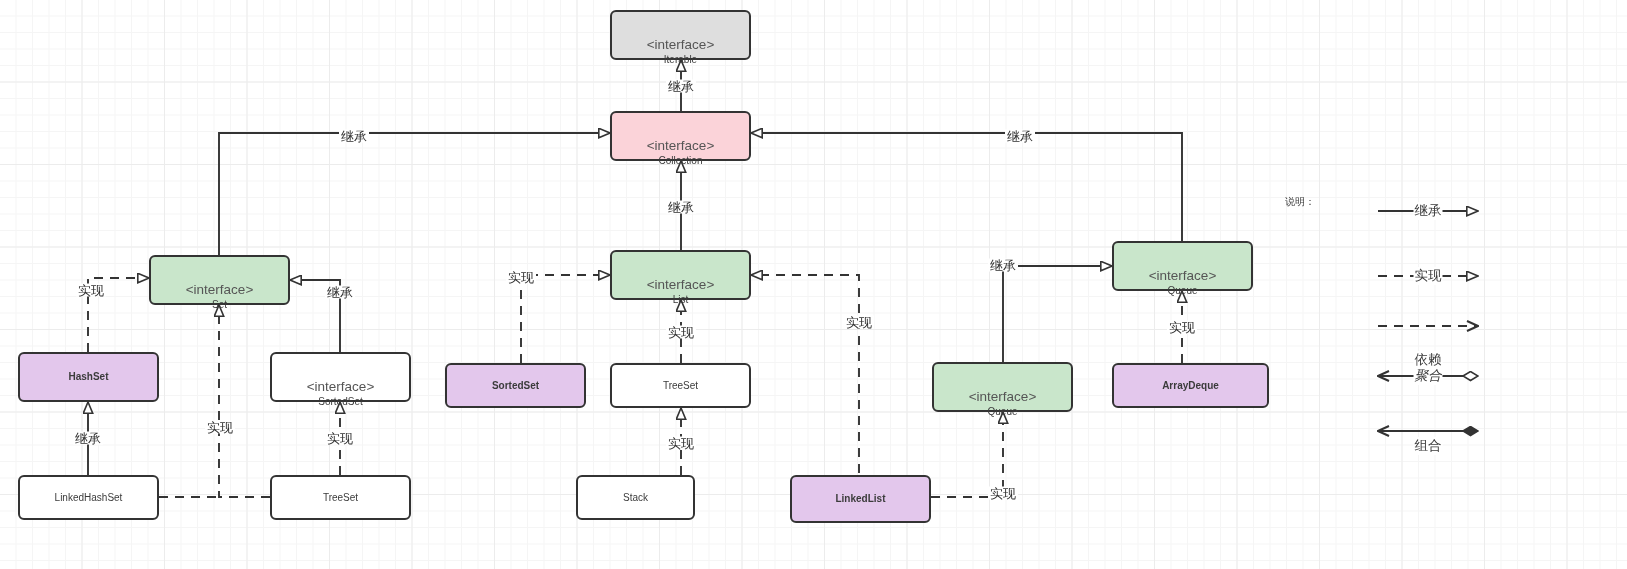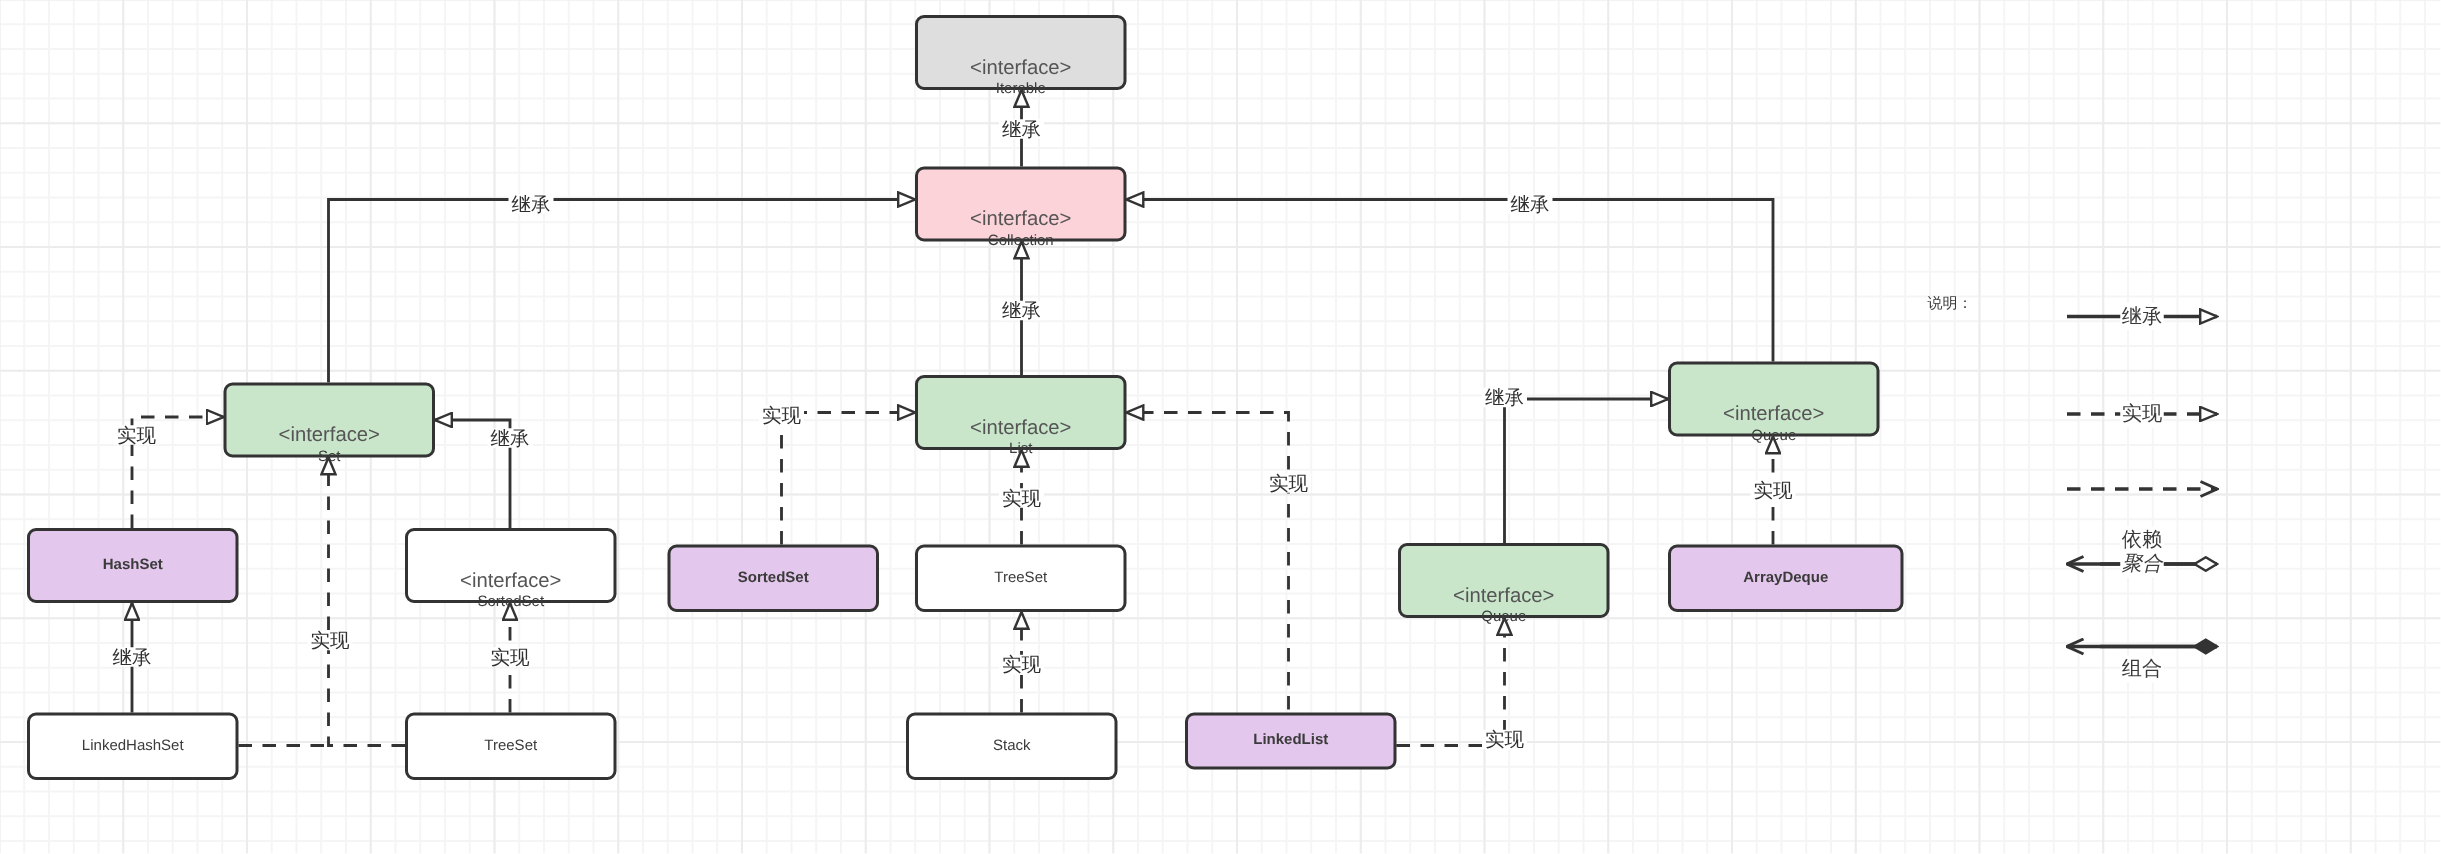--- a/index.html
+++ b/index.html
@@ -207,24 +207,24 @@
       </div>
       <div class="node fill-purple" style="left: 1112px; top: 363px; width: 157px; height: 45px;">
         <div class="nm">ArrayDeque</div>
       </div>
       <div class="node fill-white" style="left: 18px; top: 475px; width: 141px; height: 45px;">
         <div class="nm">LinkedHashSet</div>
       </div>
       <div class="node fill-white" style="left: 270px; top: 475px; width: 141px; height: 45px;">
         <div class="nm">TreeSet</div>
       </div>
-      <div class="node fill-white" style="left: 604px; top: 475px; width: 141px; height: 45px;">
+      <div class="node fill-white" style="left: 576px; top: 475px; width: 119px; height: 45px;">
         <div class="nm">Stack</div>
       </div>
-      <div class="node fill-purple" style="left: 790px; top: 475px; width: 141px; height: 38px;">
+      <div class="node fill-purple" style="left: 790px; top: 475px; width: 141px; height: 48px;">
         <div class="nm">LinkedList</div>
       </div>
     </div>
   <div id="labels-layer">
       <div class="edge-label" style="left: 681px; top: 86px; transform: translate(-50%, -50%);">继承</div>
       <div class="edge-label" style="left: 354px; top: 136px; transform: translate(-50%, -50%);">继承</div>
       <div class="edge-label" style="left: 1020px; top: 136px; transform: translate(-50%, -50%);">继承</div>
       <div class="edge-label" style="left: 681px; top: 207px; transform: translate(-50%, -50%);">继承</div>
       <div class="edge-label" style="left: 91px; top: 290px; transform: translate(-50%, -50%);">实现</div>
       <div class="edge-label" style="left: 340px; top: 292px; transform: translate(-50%, -50%);">继承</div>

